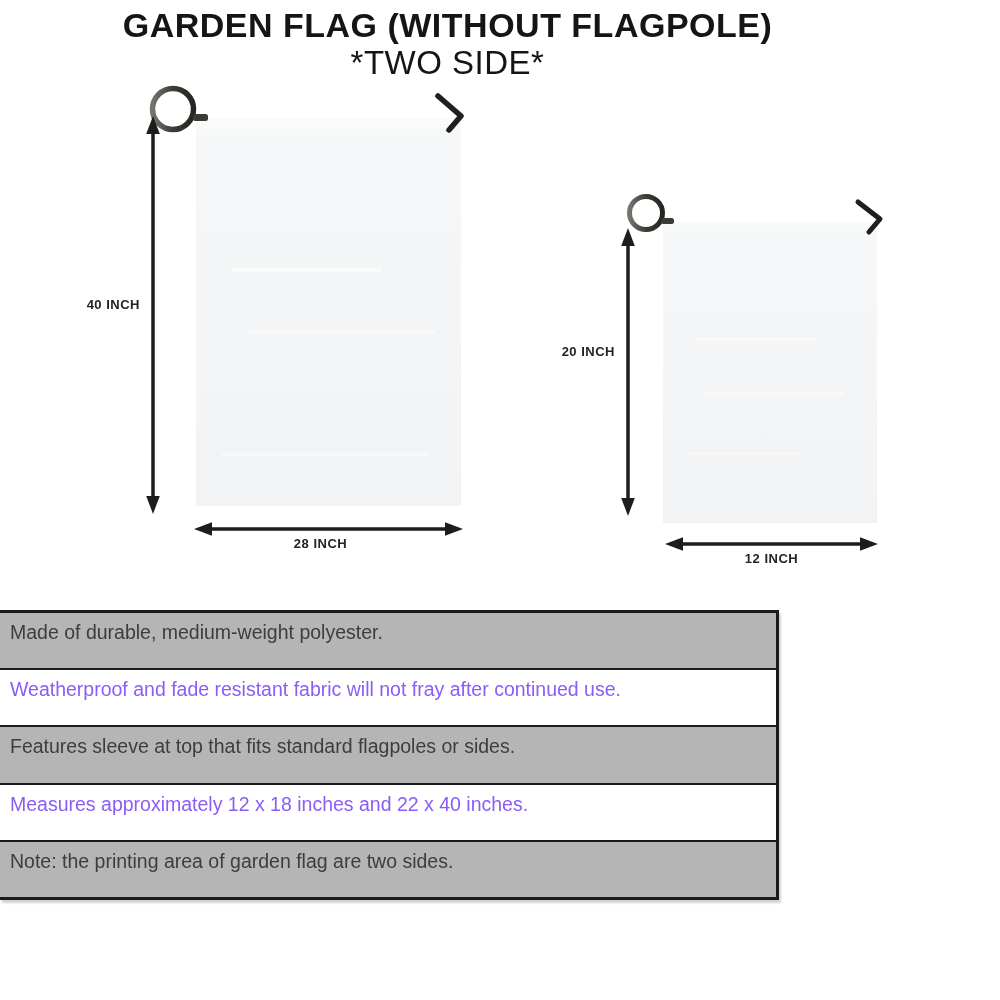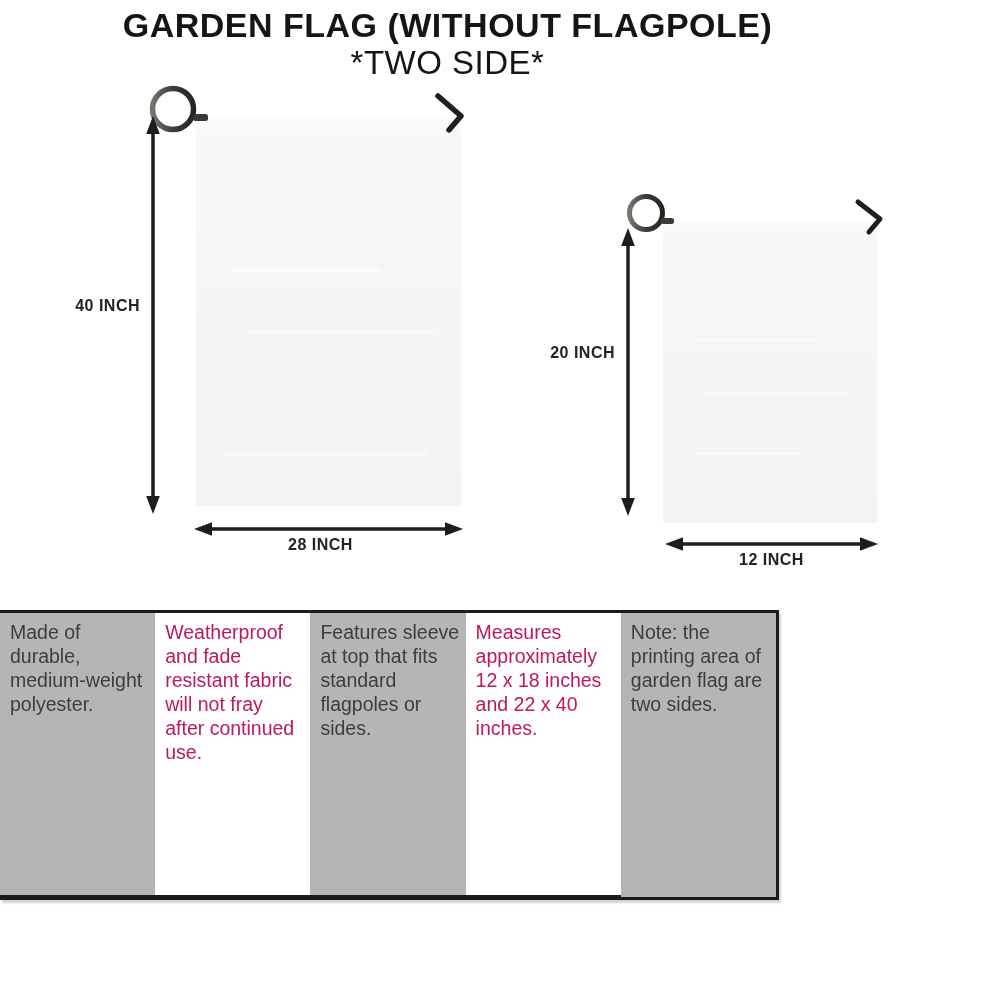--- a/index.html
+++ b/index.html
@@ -39,21 +39,21 @@
   
   .diagram-svg {
     position: absolute;
     inset: 0;
     z-index: 1;
   }
 
   
   .dim-label {
     position: absolute;
-    font-size: 16px;
+    font-size: 13px;
     font-weight: bold;
     color: #232323;
     letter-spacing: 0.5px;
     z-index: 3;
     white-space: nowrap;
   }
   .dim-label.right { text-align: right; }
   .dim-label.center { text-align: center; }
   #label-large-height { left: 40px;  top: 297px; width: 100px; }
   #label-large-width  { left: 268px; top: 536px; width: 105px; }
@@ -64,34 +64,34 @@
   .feature-list {
     position: absolute;
     left: 0;
     top: 610px;
     width: 779px;
     height: 290px;
     border-top: 3px solid #1b1b1b;
     border-right: 3px solid #1b1b1b;
     border-bottom: 3px solid #1b1b1b;
     display: flex;
-    flex-direction: row;
+    flex-direction: column;
     z-index: 2;
     box-shadow: 2px 3px 2px rgba(0,0,0,0.18);
   }
   .feature-row {
     flex: 1 1 0;
     padding: 7px 4px 0 10px;
     font-size: 19.5px;
     line-height: 24px;
     color: #3d3d3d;
     overflow: hidden;
   }
   .feature-row.gray  { background: #b5b5b5; border-bottom: 2.5px solid #1b1b1b; }
-  .feature-row.white { background: #ffffff; border-bottom: 2.5px solid #1b1b1b; color: #be185d; }
+  .feature-row.white { background: #ffffff; border-bottom: 2.5px solid #1b1b1b; color: #8b5cf6; }
   .feature-row:last-child { border-bottom: none; }
 </style>
 </head>
 <body>
 
 <div class="stage">
 
   <div class="title-block">
     <div class="title-line1">GARDEN FLAG (WITHOUT FLAGPOLE)</div>
     <div class="title-line2">*TWO SIDE*</div>

